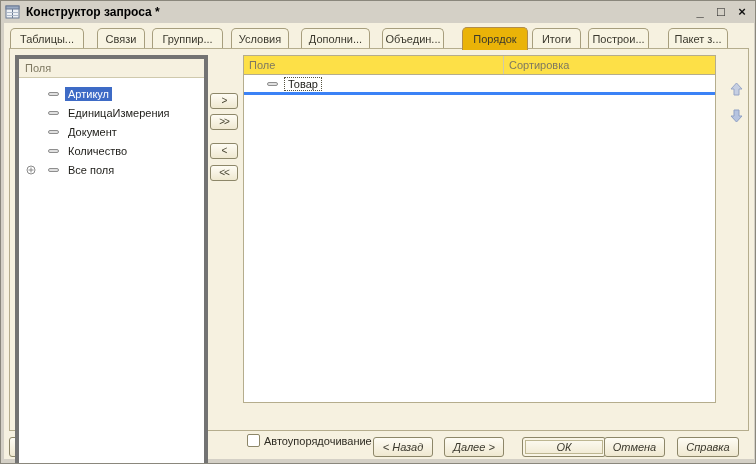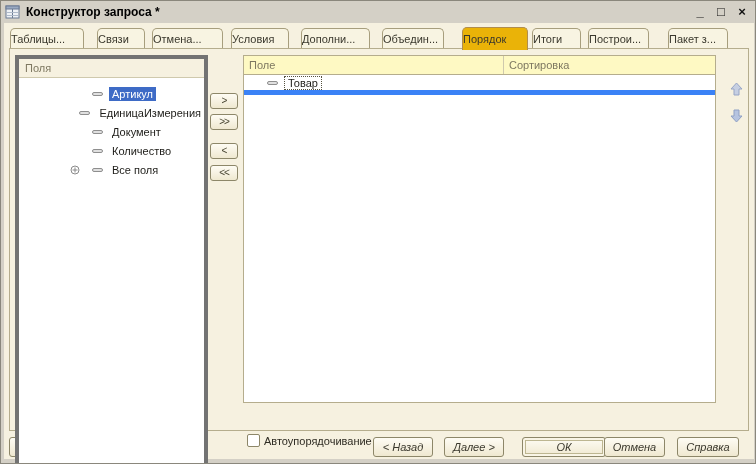--- a/index.html
+++ b/index.html
@@ -27,21 +27,21 @@
     position:absolute; left:3px; top:22px; width:750px; height:436px;
     background:#f6f1e0;
   }
   
 
   
   .tab{
     position:absolute; top:5px; height:21px;
     background:#f8f4e2; border:1px solid #a79e7d; border-bottom:none;
     border-radius:5px 5px 0 0;
-    font-size:11px; color:#3a382d; line-height:20px;
+    font-size:11px; color:#3a382d; text-align:center; line-height:20px;
     cursor:default; z-index:1;
   }
   .tab.active{
     top:4px; height:23px; background:#eab308; border-color:#b08d4e;
     z-index:3; line-height:22px;
   }
   .t0{left:6px;width:74px;} .t1{left:93px;width:48px;} .t2{left:148px;width:71px;}
   .t3{left:227px;width:58px;} .t4{left:297px;width:69px;} .t5{left:378px;width:62px;}
   .t6{left:458px;width:66px;} .t7{left:528px;width:49px;} .t8{left:584px;width:61px;}
   .t9{left:664px;width:60px;}
@@ -56,46 +56,46 @@
   
   .fields-panel{
     position:absolute; left:5px; top:6px; width:193px; height:412px;
     border:4px solid #737373; background:#fff;
   }
   .panel-header{
     height:19px; background:#f6f1e0; border-bottom:1px solid #cfc9ad;
     font-size:11px; color:#7e7861; line-height:18px; padding-left:6px;
   }
   .tree{ padding-top:6px; }
-  .tree-item{ height:19px; display:flex; align-items:center; padding-left:7px; cursor:default;margin-left:44px; }
+  .tree-item{ height:19px; display:flex; align-items:center; padding-left:7px; cursor:default; }
   .expander-slot{ width:22px; display:flex; align-items:center; }
   .dash-icon{ width:11px; height:4px; background:#e0e0e0; border:1px solid #8e8e8e; border-radius:2px; margin-right:6px; flex:0 0 auto; }
   .tree-label{ font-size:11px; color:#1d1c18; padding:1px 3px; white-space:nowrap; }
   .tree-label.selected{ background:#3e6bc6; color:#fff; }
 
   
   .xfer-btn{
     position:absolute; left:200px; width:28px; height:16px;
     border:1px solid #8d8769; border-radius:3px;
     background:linear-gradient(#fefcf4,#efe8d0);
     font-size:10px; color:#4a4733; text-align:center; line-height:14px;
     letter-spacing:-1px; cursor:default;
   }
   .xb0{top:44px;} .xb1{top:65px;} .xb2{top:94px;} .xb3{top:116px;}
 
   
   .order-table{
     position:absolute; left:233px; top:6px; width:473px; height:348px;
     border:1px solid #b5ad8d; background:#fff;
   }
-  .grid-header{ display:flex; height:19px; background:#fef9c3; border-bottom:1px solid #b5ad8d; }
+  .grid-header{ display:flex; height:19px; background:#fde047; border-bottom:1px solid #b5ad8d; }
   .grid-header .col{ font-size:11px; color:#7e7861; line-height:18px; padding-left:5px; }
   .col-field{ width:259px; }
   .col-sort{ flex:1; border-left:1px solid #cfc9ad; }
-  .grid-row{ display:flex; height:20px; border-bottom:5px solid #3b82f6; cursor:default; }
+  .grid-row{ display:flex; height:20px; border-bottom:3px solid #3b82f6; cursor:default; }
   .cell-field{ width:259px; display:flex; align-items:center; padding-left:23px; }
   .cell-sort{ flex:1; border-left:1px solid #cfc9ad; font-size:11px; color:#1d1c18; display:flex; align-items:center; padding-left:6px; }
   .row-label{ font-size:11px; color:#1d1c18; border:1px dotted #55523f; padding:0 3px; }
 
   
   .move-btn{ position:absolute; left:718px; width:17px; height:17px; cursor:default; }
   .mv-up{ top:32px; } .mv-down{ top:58px; }
 
   
   .checkbox-row{ position:absolute; left:237px; top:385px; display:flex; align-items:center; cursor:default; }
@@ -136,21 +136,21 @@
       <span class="win-btn min">_</span>
       <span class="win-btn">□</span>
       <span class="win-btn">×</span>
     </div>
   </div>
 
   <div class="dialog">
 
     <div class="tab t0">Таблицы...</div>
     <div class="tab t1">Связи</div>
-    <div class="tab t2">Отмена...</div>
+    <div class="tab t2">Группир...</div>
     <div class="tab t3">Условия</div>
     <div class="tab t4">Дополни...</div>
     <div class="tab t5">Объедин...</div>
     <div class="tab t6 active">Порядок</div>
     <div class="tab t7">Итоги</div>
     <div class="tab t8">Построи...</div>
     <div class="tab t9">Пакет з...</div>
 
     <div class="tabpage">
 

